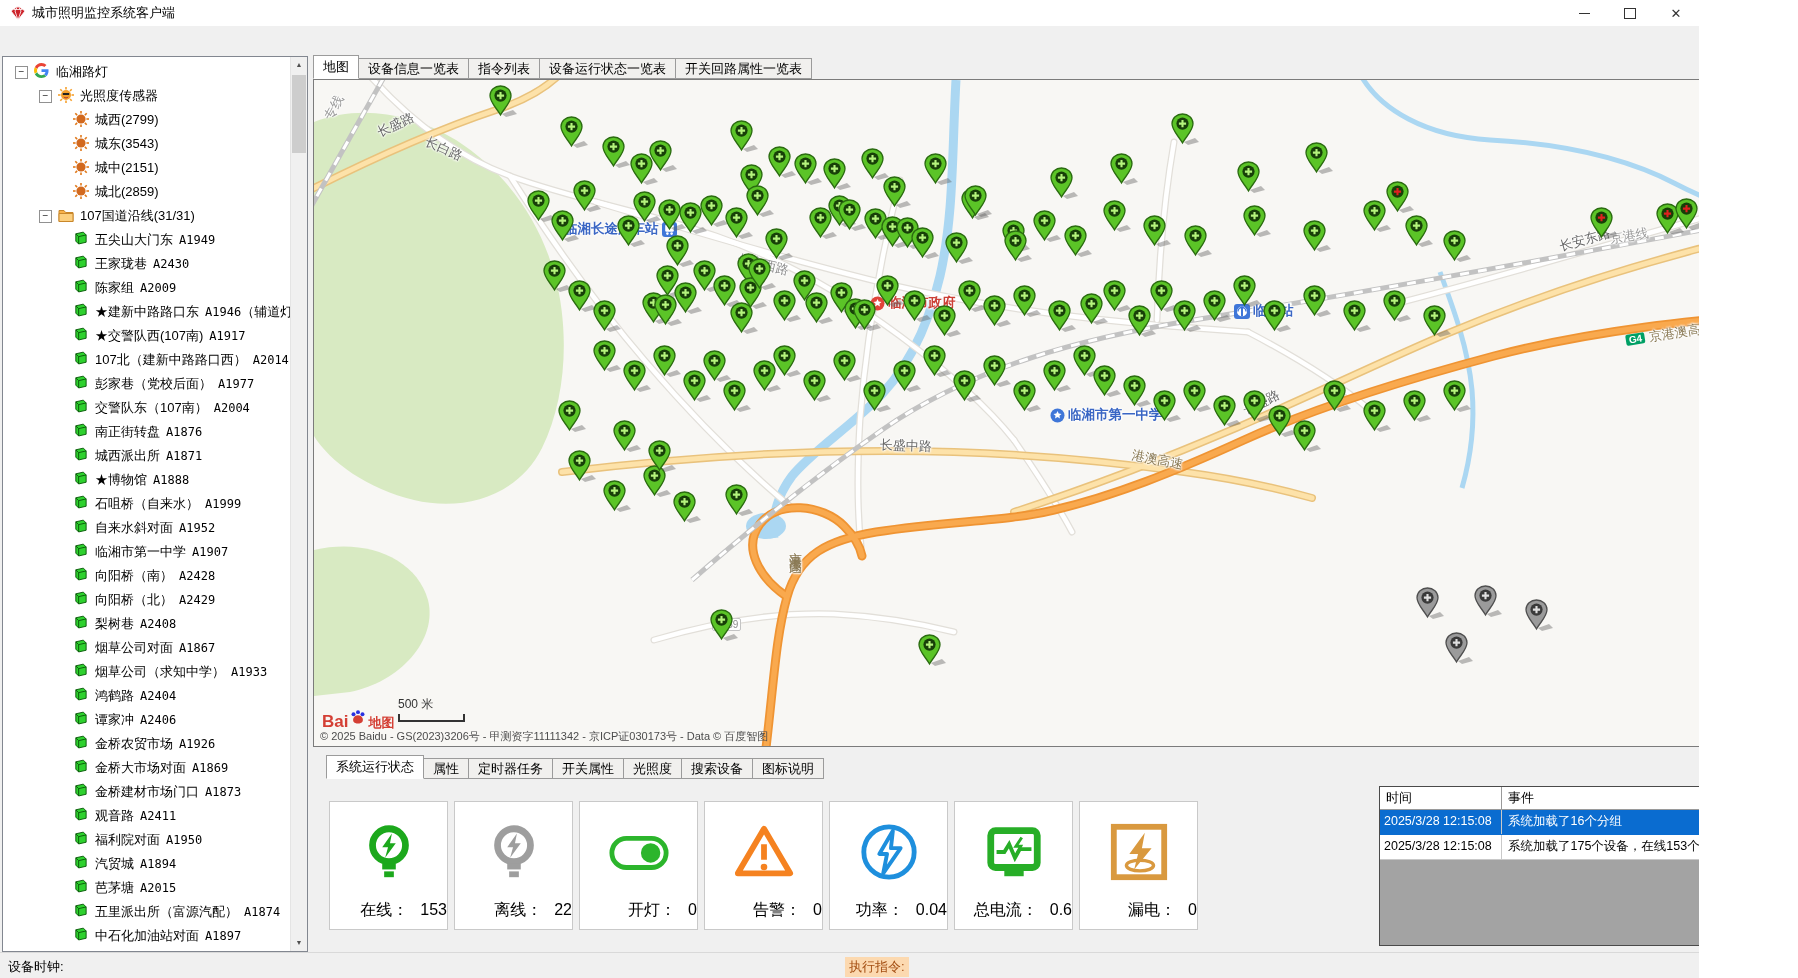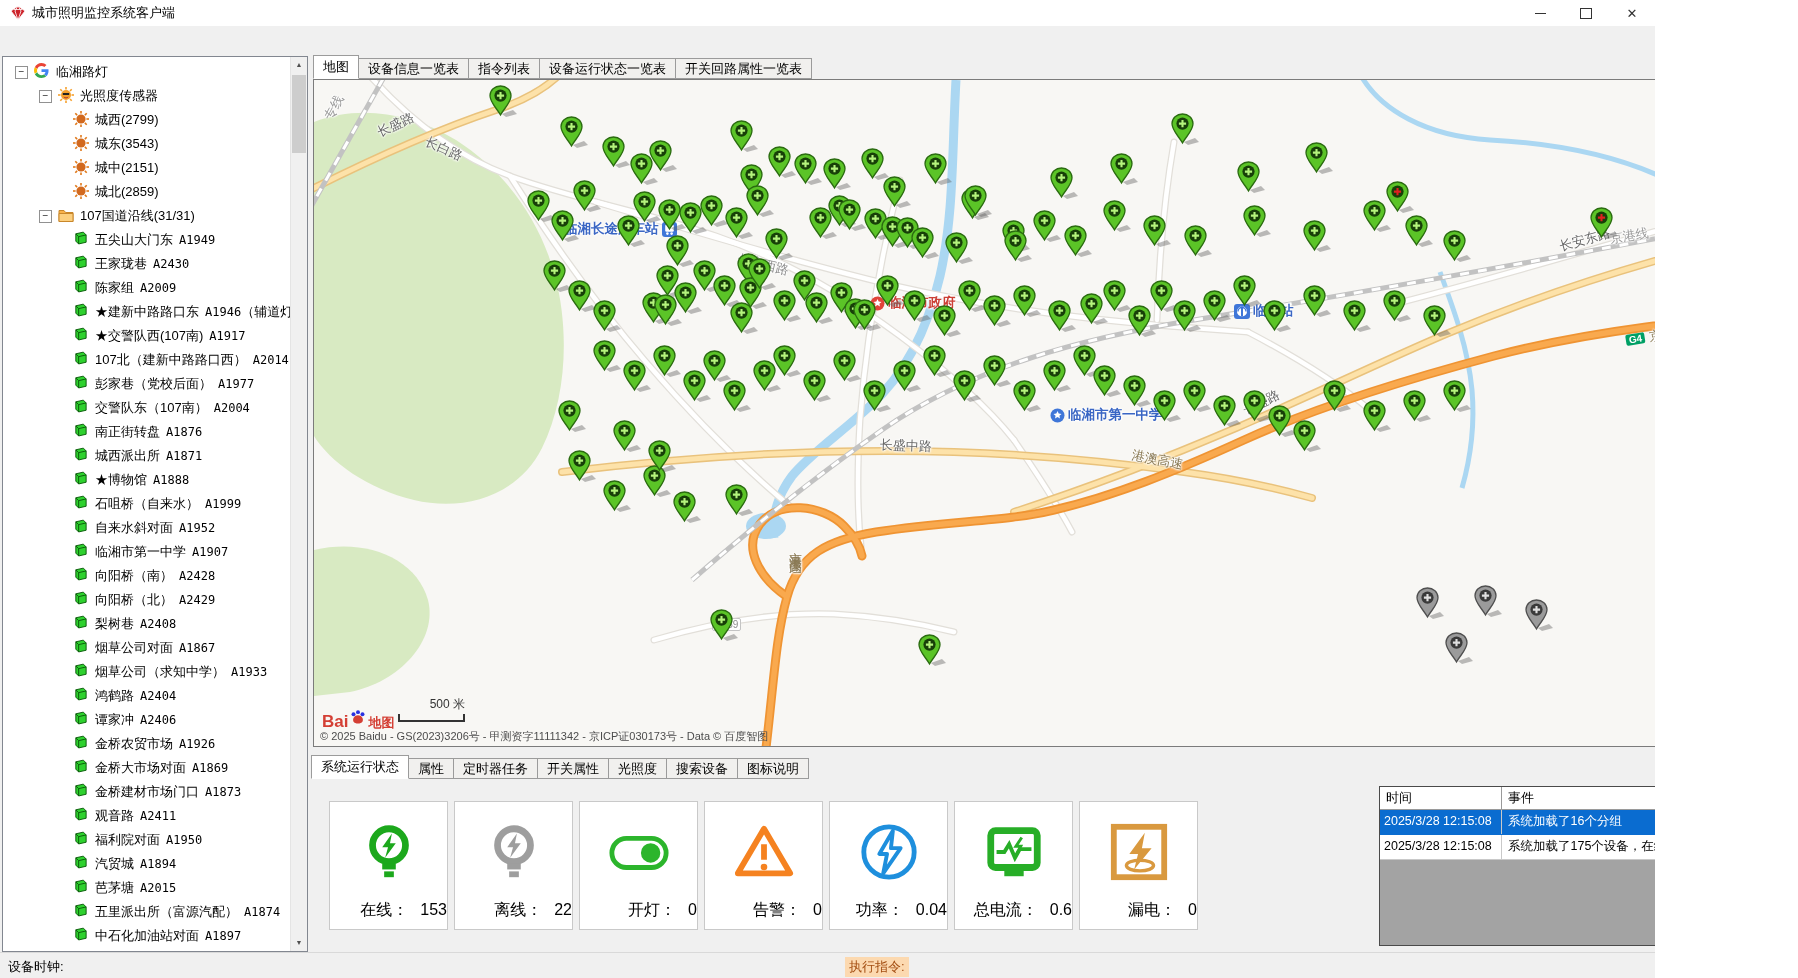--- a/index.html
+++ b/index.html
@@ -1,17 +1,17 @@
 <!DOCTYPE html>
 <html><head>
 <meta charset="utf-8">
 <style>
   html,body{margin:0;padding:0;}
   #app{position:relative;width:1655px;height:978px;background:#f0f0f0;overflow:hidden;
-       font-family:"Liberation Sans",sans-serif;color:#000;}
+       font-family:"Liberation Sans",sans-serif;color:#000;padding-left:44px;}
   
   #titlebar{position:absolute;left:0;top:0;width:100%;height:26px;background:#ffffff;
             display:flex;align-items:center;font-size:13px;}
   #app-icon{width:16px;height:16px;margin:0 6px 0 10px;}
   #win-controls{position:absolute;right:0;top:0;height:26px;display:flex;}
   #win-controls>span{width:46px;height:26px;display:flex;align-items:center;justify-content:center;
                      color:#333;font-size:13px;cursor:default;}
   .min-glyph{display:inline-block;width:11px;height:1px;background:#333;}
   .max-glyph{display:inline-block;width:10px;height:9px;border:1px solid #333;}
   
@@ -33,42 +33,42 @@
   .dev-id{font-family:"DejaVu Sans Mono",monospace;font-size:12px;margin-left:6px;}
   
   .sb{position:absolute;top:0;right:0;width:16px;height:100%;background:#f0f0f0;border-left:1px solid #e4e4e4;}
   .sb-up,.sb-down{position:absolute;left:0;width:16px;height:16px;font-size:7px;color:#505050;
                   text-align:center;line-height:16px;}
   .sb-up{top:0;} .sb-down{bottom:0;}
   .sb-thumb{position:absolute;left:1px;top:18px;width:14px;height:78px;background:#cdcdcd;}
   
   .tabstrip{position:absolute;height:22px;display:flex;align-items:flex-end;}
   #map-tabs{left:313px;top:57px;}
-  #bottom-tabs{left:311px;top:757px;}
+  #bottom-tabs{left:326px;top:757px;}
   .tab{height:19px;line-height:19px;padding:0 9px;border:1px solid #9b9b9b;background:#f1f0ee;
        font-size:13px;margin-right:-1px;}
   .tab.active{background:#fff;height:22px;line-height:22px;border-bottom:1px solid #fff;position:relative;z-index:2;}
   
   #map-view{position:absolute;left:313px;top:79px;width:1483px;height:668px;border:1px solid #7b7b7b;
             box-sizing:border-box;background:#f8f7f4;overflow:hidden;}
   #labels-layer,#pins-layer{position:absolute;left:0;top:0;width:100%;height:100%;}
   .road-label{position:absolute;font-size:13px;white-space:nowrap;transform-origin:left center;
               text-shadow:1px 0 2px #fff,-1px 0 2px #fff,0 1px 2px #fff,0 -1px 2px #fff;}
   .road-label.vertical{writing-mode:vertical-rl;letter-spacing:2px;}
   .road-label.boxed .rl-text{background:#fff;border:1px solid #c3c3c3;border-radius:2px;padding:0 2px;font-size:10px;}
   .g-badge{display:inline-block;background:#00a065;color:#fff;font-size:10px;font-weight:bold;
            padding:0 3px;border-radius:2px;margin-right:4px;text-shadow:none;vertical-align:1px;}
   .poi-label{position:absolute;font-size:13.5px;font-weight:bold;display:flex;gap:3px;align-items:center;
              white-space:nowrap;text-shadow:1px 0 2px #fff,-1px 0 2px #fff,0 1px 2px #fff,0 -1px 2px #fff;}
   .poi-ic{display:inline-flex;}
   .pin{position:absolute;width:30px;height:33px;margin-left:-12px;margin-top:-31px;}
   .b-logo{position:absolute;left:8px;bottom:16px;display:flex;align-items:flex-end;gap:1px;}
   .b-logo .bai{color:#d43f34;font-size:17px;font-weight:bold;line-height:16px;}
   .b-logo .map-text{color:#d43f34;font-size:13px;font-weight:bold;line-height:14px;}
-  .scale{position:absolute;left:84px;bottom:24px;font-size:12px;color:#333;text-align:right;width:67px;}
+  .scale{position:absolute;left:84px;bottom:24px;font-size:12px;color:#333;text-align:left;width:67px;}
   .scale .bar{width:63px;height:6px;border-left:2px solid #333;border-right:2px solid #333;
               border-bottom:2px solid #333;margin:1px auto 0 auto;}
   .attr{position:absolute;left:6px;bottom:2px;font-size:11px;color:#4c4c4c;white-space:nowrap;}
   
   #cards-row{position:absolute;left:329px;top:801px;display:flex;gap:6px;}
   .card{width:119px;height:129px;background:#fff;border:1px solid #c9c9c9;box-sizing:border-box;text-align:right;}
   .card .ic{height:88px;display:flex;align-items:center;justify-content:center;padding-top:6px;}
   .card .lb{font-size:16px;margin-top:4px;white-space:nowrap;}
   .card .val{margin-left:12px;}
   

